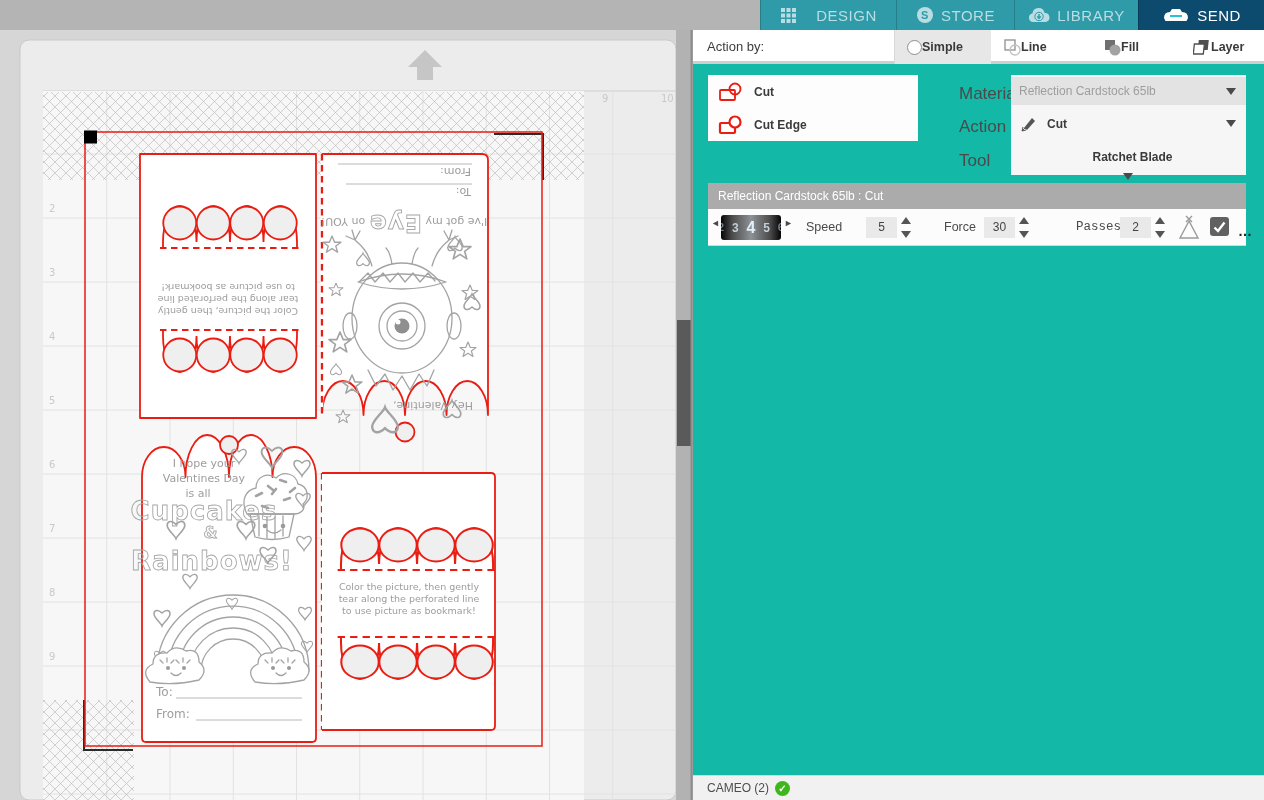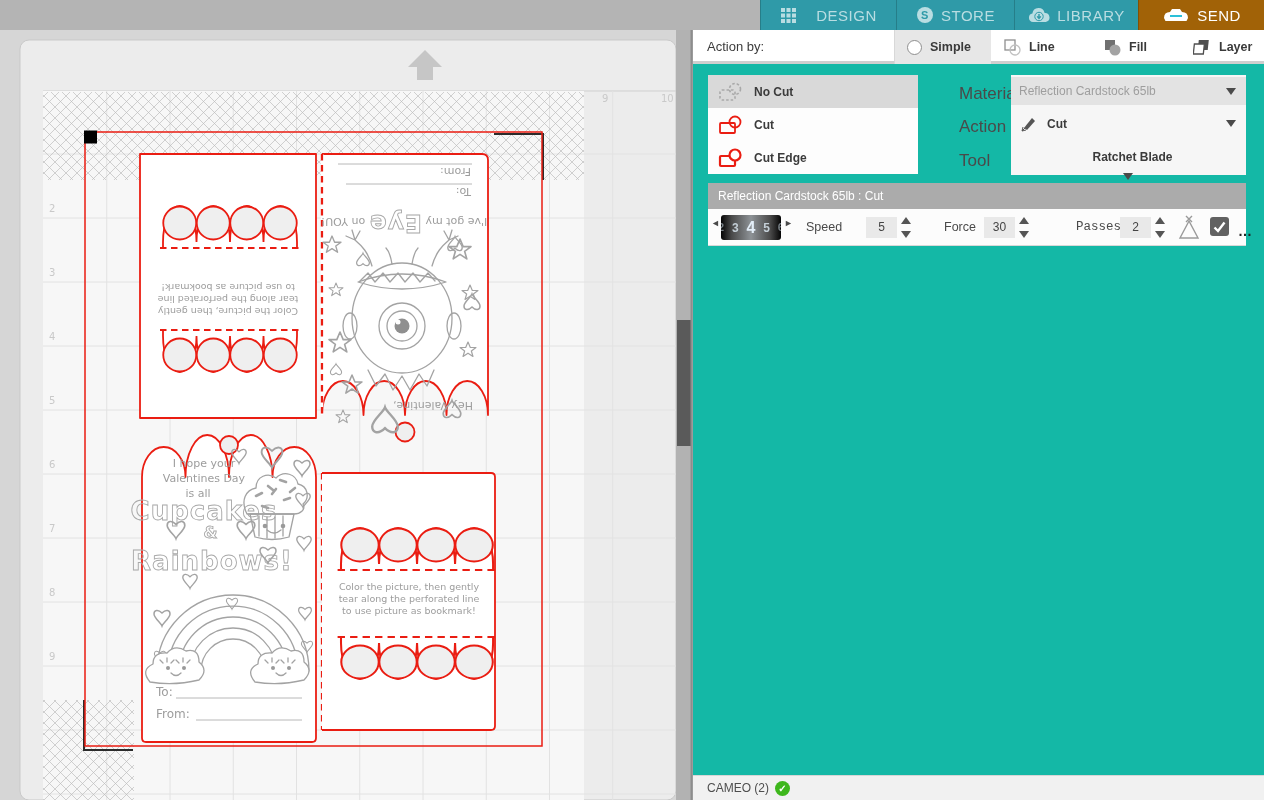--- a/index.html
+++ b/index.html
@@ -5,41 +5,41 @@
   * { margin:0; padding:0; box-sizing:border-box; }
   html,body { width:1264px; height:800px; overflow:hidden; }
   body { font-family:"Liberation Sans", sans-serif; background:#d6d6d6; position:relative; }
 
   
   .topbar { position:absolute; left:0; top:0; width:1264px; height:30px; background:#b4b4b4; }
   .tabs { position:absolute; left:760px; top:0; height:30px; display:flex; }
   .tab { height:30px; display:flex; align-items:center; justify-content:center; gap:7px;
          background:#2f9aa8; color:#b9dde2; font-size:15px; letter-spacing:.5px;
          border-left:1px solid rgba(0,0,0,.18); cursor:pointer; }
-  .tab.active { background:#a16207; color:#ffffff; }
+  .tab.active { background:#0c4a6e; color:#ffffff; }
   .tab-design { width:136px;gap:19px; } .tab-store { width:118px; } .tab-library { width:124px; } .tab-send { width:126px; }
 
   
   .canvas { position:absolute; left:0; top:30px; width:692px; height:770px; background:#d6d6d6; }
   .canvas svg text { font-family:"DejaVu Sans", sans-serif; }
   .gridlab { font-size:10px; fill:#c9c9c9; }
   .gray-art { stroke:#a3a3a3; fill:none; stroke-width:1.3; stroke-linecap:round; stroke-linejoin:round; }
   .gray-line { stroke:#b8b8b8; stroke-width:1; }
   .gtxt { fill:#9d9d9d; }
   .outl { fill:none; stroke:#a8a8a8; stroke-width:0.9; font-weight:bold; letter-spacing:1px; }
   .red { stroke:#ea1d12; fill:none; stroke-width:1.8; }
   .redd { stroke:#ea1d12; fill:none; stroke-width:2.2; stroke-dasharray:6.5 4.5; }
   .redc { stroke:#ea1d12; fill:#efefef; stroke-width:1.8; }
   .cardfill { fill:#ffffff; stroke:#ea1d12; stroke-width:1.8; stroke-linejoin:round; }
 
   
   .panel { position:absolute; left:692px; top:30px; width:572px; height:770px; background:#14b8a6; border-left:1px solid #9b9b9b; }
   .actionbar { position:absolute; left:0; top:0; width:572px; height:34px; background:#ffffff; border-bottom:3px solid #cfcfcf; }
   .actionbar .ab-label { position:absolute; left:14px; top:0; height:34px; line-height:34px; font-size:13px; color:#3c3c3c; }
-  .seg { position:absolute; top:0; height:34px; display:flex; align-items:center; gap:8px; padding-left:12px; cursor:pointer; }
+  .seg { position:absolute; top:0; height:34px; display:flex; align-items:center; padding-left:12px; cursor:pointer; }
   .seg-simple { left:201px; width:97px; background:#e7e7e7; border-left:1px solid #d8d8d8; }
   .seg-line { left:298px; width:100px; }
   .seg-fill { left:398px; width:90px; }
   .seg-layer { left:488px; width:84px; }
   .seg .seg-label { font-size:12.5px; font-weight:bold; color:#3a3a3a; }
   .radio { width:15px; height:15px; border:1.5px solid #8f8f8f; border-radius:50%; background:#fff; }
 
   .cutlist { position:absolute; left:15px; top:45px; width:210px; background:#fdfdfd; }
   .cutrow { height:33px; display:flex; align-items:center; gap:10px; padding-left:10px; cursor:pointer; }
   .cutrow.selected { background:#d9d9d9; }
@@ -360,27 +360,20 @@
     <div class="seg seg-layer">
       <svg width="18" height="18" viewBox="0 0 18 18">
         <rect x="6" y="2" width="10" height="10" fill="#4f4f4f" transform="skewX(-6)"></rect>
         <rect x="2" y="6" width="10" height="10" fill="#ffffff" stroke="#4f4f4f" stroke-width="1.3" transform="skewX(-6)"></rect>
       </svg>
       <span class="seg-label">Layer</span>
     </div>
   </div>
 
   <div class="cutlist">
-    <div class="cutrow selected">
-      <svg width="26" height="20" viewBox="0 0 26 20">
-        <rect x="2" y="8" width="15" height="10" rx="2" fill="none" stroke="#a9a9a9" stroke-width="1.6" stroke-dasharray="2.5 2"></rect>
-        <circle cx="17" cy="7" r="5.5" fill="none" stroke="#a9a9a9" stroke-width="1.6" stroke-dasharray="2.5 2"></circle>
-      </svg>
-      <span class="cut-label">No Cut</span>
-    </div>
     <div class="cutrow">
       <svg width="26" height="20" viewBox="0 0 26 20">
         <rect x="2" y="8" width="15" height="10" rx="1" fill="none" stroke="#ea1d12" stroke-width="1.8"></rect>
         <circle cx="17" cy="7" r="5.5" fill="none" stroke="#ea1d12" stroke-width="1.8"></circle>
       </svg>
       <span class="cut-label">Cut</span>
     </div>
     <div class="cutrow">
       <svg width="26" height="20" viewBox="0 0 26 20">
         <rect x="2" y="8" width="15" height="10" rx="1" fill="#ffffff" stroke="#ea1d12" stroke-width="2.2"></rect>

